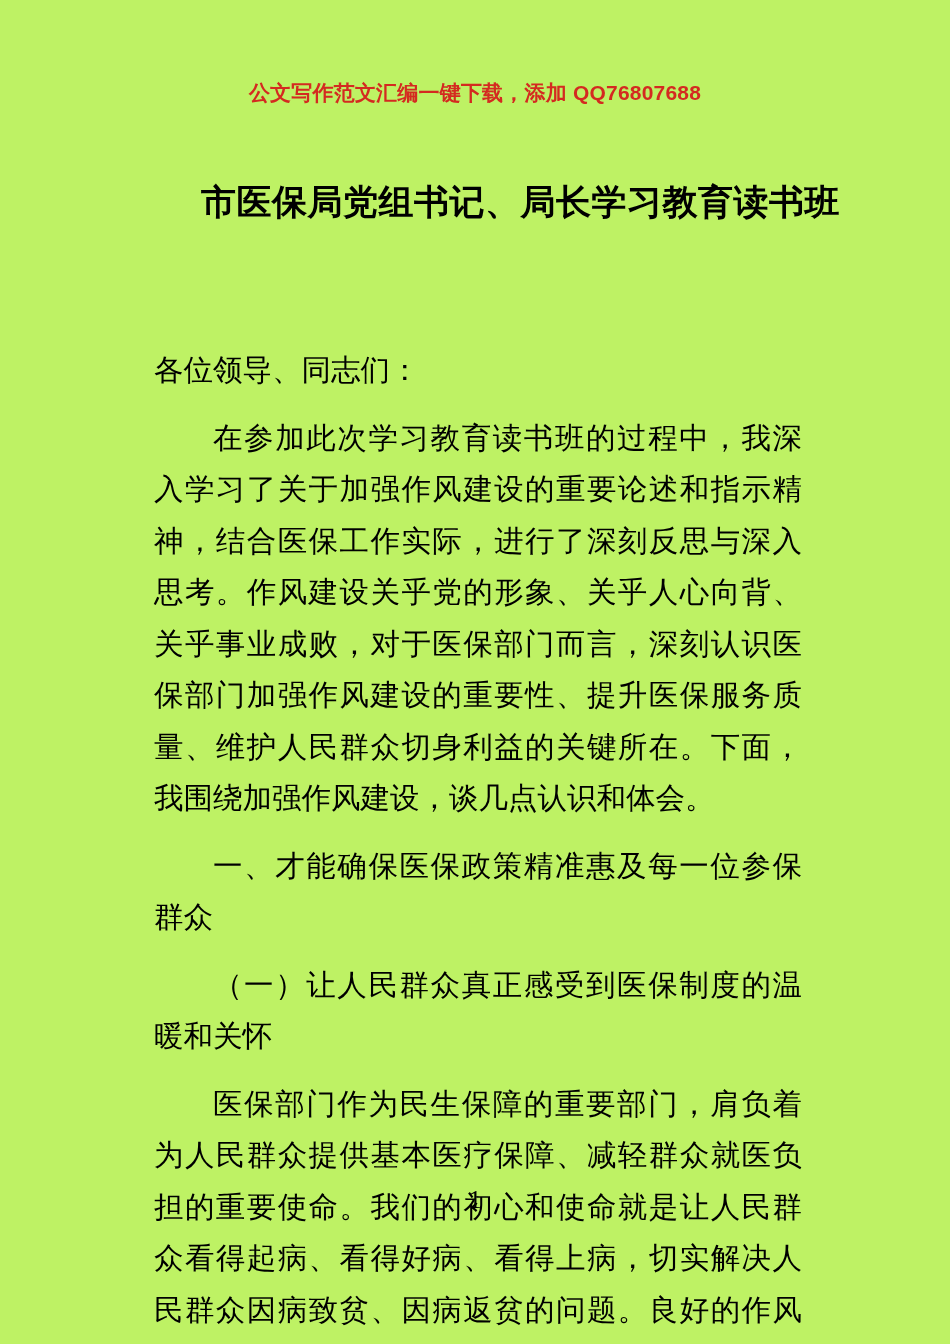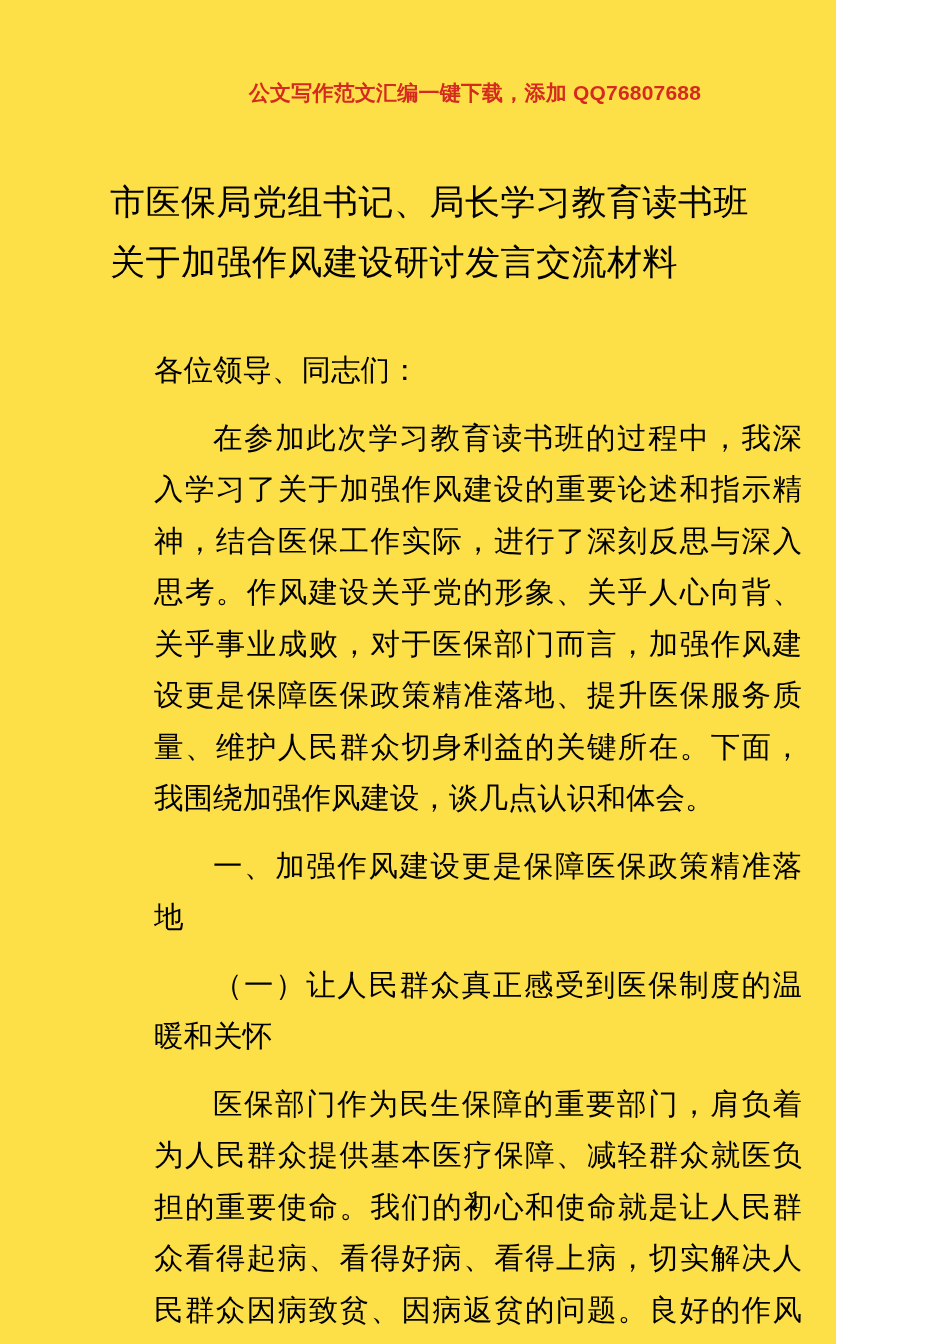--- a/index.html
+++ b/index.html
@@ -11,23 +11,23 @@
   body {
     width: 950px;
     height: 1344px;
     overflow: hidden;
     font-family: "Liberation Sans", "DejaVu Sans", sans-serif;
     -webkit-font-smoothing: antialiased;
   }
 
   .page {
     position: relative;
-    width: 836px;
+    width: 950px;
     height: 1344px;
-    background: #fde047;
+    background: #bef264;
     box-sizing: border-box;
   }
 
   
   .promo-header {
     position: absolute;
     top: 80px;
     left: 0;
     width: 950px;
     text-align: center;
@@ -38,23 +38,23 @@
     line-height: 1.2;
     white-space: nowrap;
   }
 
   
   .doc-title {
     position: absolute;
     top: 172px;
     left: 110px;
     width: 730px;
-    text-align: left;
+    text-align: right;
     font-size: 35px;
-    font-weight: 400;
+    font-weight: 700;
     color: #000000;
     line-height: 1.72;
     letter-spacing: 0.5px;
   }
   .doc-title .title-line {
     display: block;
     white-space: nowrap;
   }
 
   
@@ -97,26 +97,25 @@
 </style>
 </head>
 <body>
 
 <div class="page">
 
   <div class="promo-header">公文写作范文汇编一键下载，添加 QQ76807688</div>
 
   <div class="doc-title">
     <span class="title-line">市医保局党组书记、局长学习教育读书班</span>
-    <span class="title-line">关于加强作风建设研讨发言交流材料</span>
   </div>
 
   <div class="body-block">
     <p class="noindent">各位领导、同志们：</p>
-    <p class="indent">在参加此次学习教育读书班的过程中，我深入学习了关于加强作风建设的重要论述和指示精神，结合医保工作实际，进行了深刻反思与深入思考。作风建设关乎党的形象、关乎人心向背、关乎事业成败，对于医保部门而言，加强作风建设更是保障医保政策精准落地、提升医保服务质量、维护人民群众切身利益的关键所在。下面，我围绕加强作风建设，谈几点认识和体会。</p>
-    <p class="indent">一、加强作风建设更是保障医保政策精准落地</p>
+    <p class="indent">在参加此次学习教育读书班的过程中，我深入学习了关于加强作风建设的重要论述和指示精神，结合医保工作实际，进行了深刻反思与深入思考。作风建设关乎党的形象、关乎人心向背、关乎事业成败，对于医保部门而言，深刻认识医保部门加强作风建设的重要性、提升医保服务质量、维护人民群众切身利益的关键所在。下面，我围绕加强作风建设，谈几点认识和体会。</p>
+    <p class="indent">一、才能确保医保政策精准惠及每一位参保群众</p>
     <p class="indent">（一）让人民群众真正感受到医保制度的温暖和关怀</p>
     <p class="indent">医保部门作为民生保障的重要部门，肩负着为人民群众提供基本医疗保障、减轻群众就医负担的重要使命。我们的初心和使命就是让人民群众看得起病、看得好病、看得上病，切实解决人民群众因病致贫、因病返贫的问题。良好的作风是践行初心使命的基石，只有具备务实、高效廉洁的工作作风，才能确保医保政策精准惠及每一位参保群众，让人民群众真正感受到医保制度的温暖和关怀。在实际工作中，我们时常会遇到一些群众反映医保报销流程繁琐、异地就医结算不便等问题。这些问题看似是业务操作层面的问题，但深层次反映的是我们工作作风不够扎实服务意识不够强。如果我们能够以更加严谨的态度、更加高效的服务去对待这些问题，主动作为、积极协调，就能够及时解决群众的困扰，增强群众对医保工作的满意度和信任度。</p>
   </div>
 
   <div class="page-number">1</div>
 
 </div>
 
 </body></html>

